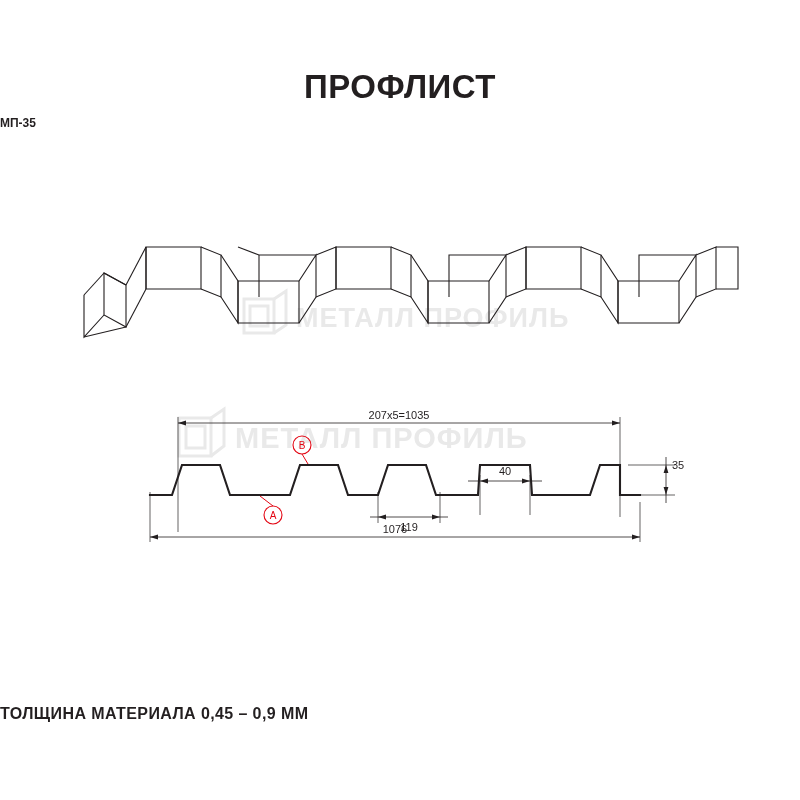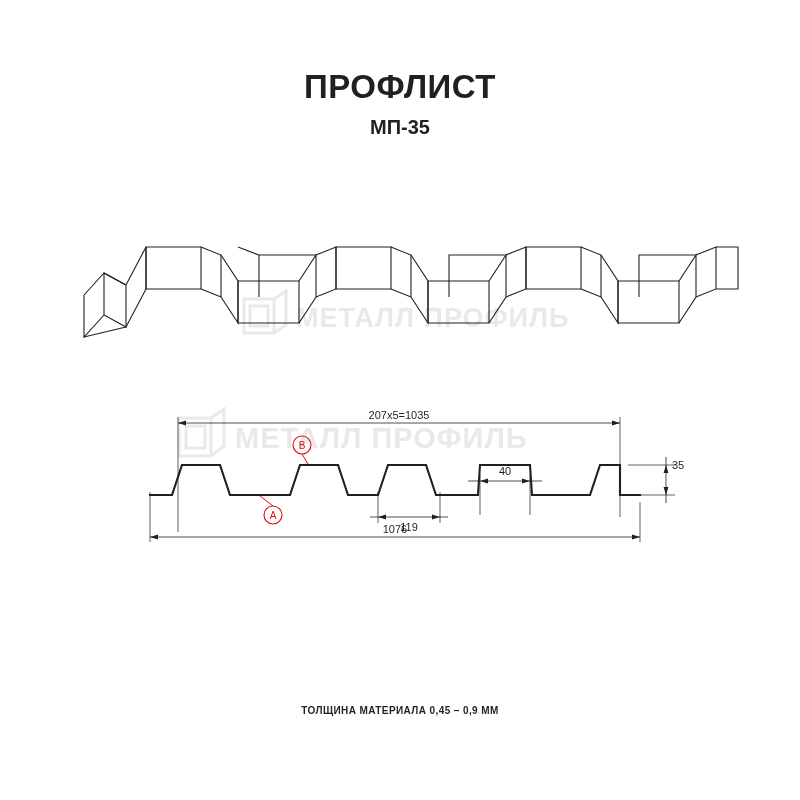--- a/index.html
+++ b/index.html
@@ -30,32 +30,31 @@
     font-size: 33px;
     font-weight: bold;
     letter-spacing: 0.5px;
     color: #231f20;
   }
   .subtitle {
     position: absolute;
     left: 0;
     top: 116px;
     width: 800px;
-    text-align: center;
-    font-size: 20px;
+    text-align: left;
+    font-size: 12px;
     font-weight: bold;
     color: #231f20;
   }
   .footer {
     position: absolute;
     left: 0;
     top: 705px;
     width: 800px;
-    text-align: center;
-    font-size: 10px;
+    font-size: 16px;
     font-weight: bold;
     letter-spacing: 0.4px;
     color: #231f20;
   }
   .iso-wrap {
     position: absolute;
     left: 70px;
     top: 185px;
     width: 680px;
     height: 170px;

